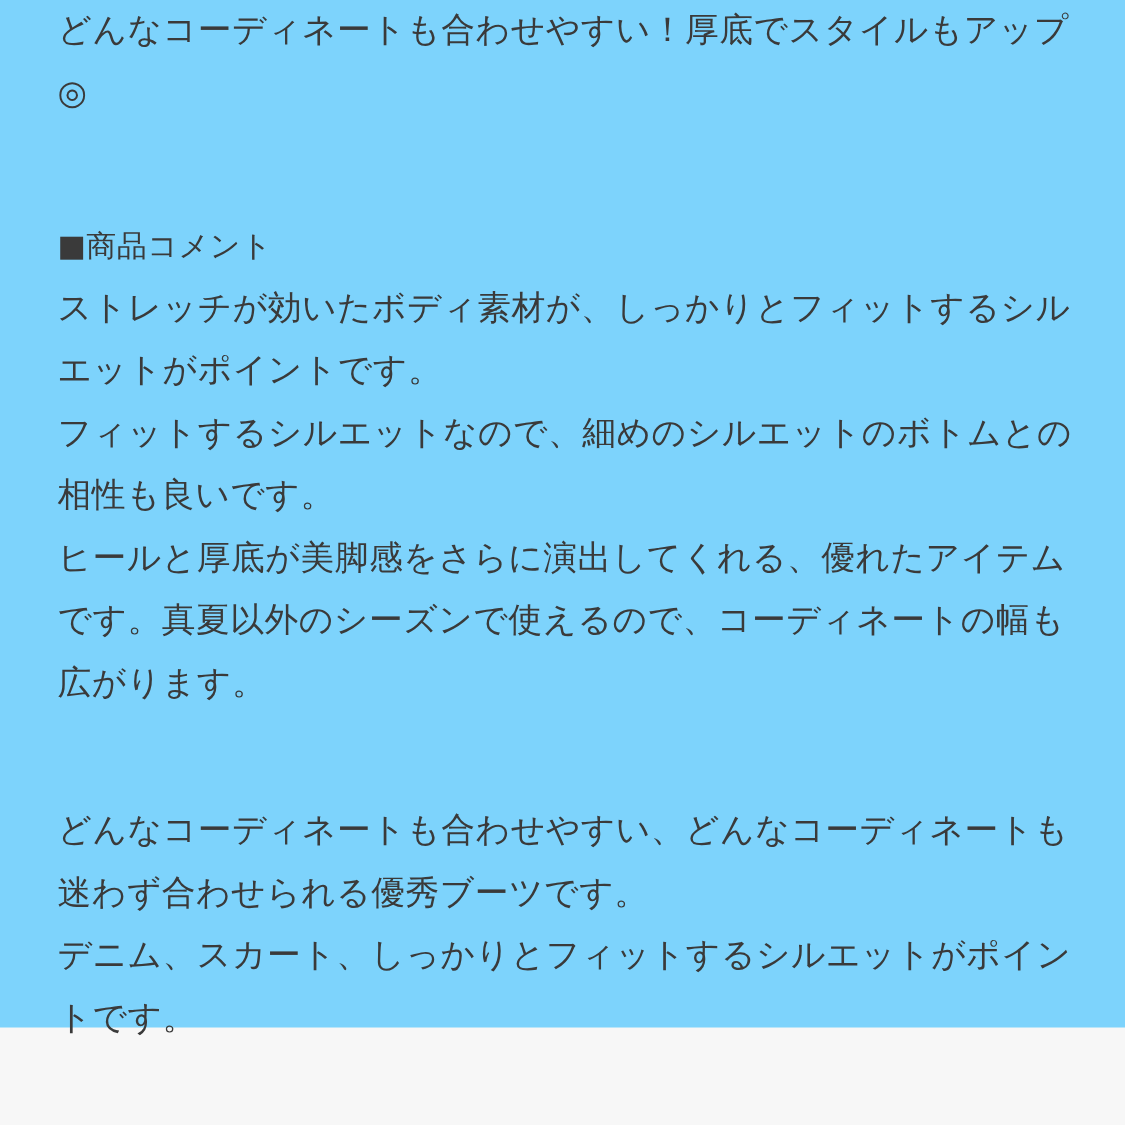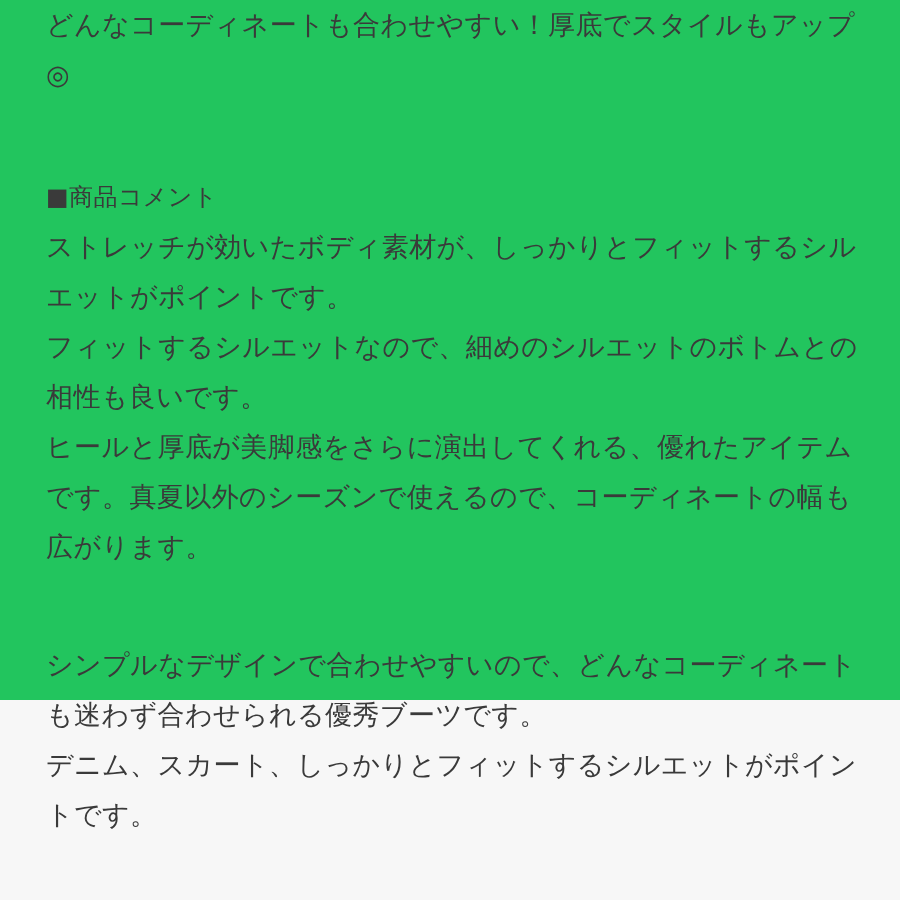--- a/index.html
+++ b/index.html
@@ -10,23 +10,23 @@
     width: 900px;
     height: 900px;
     background: #f7f7f7;
     font-family: "DejaVu Sans", "Liberation Sans", sans-serif;
     color: #333333;
     overflow: hidden;
   }
   .page {
     box-sizing: border-box;
     width: 900px;
-    height: 700px;
+    height: 822px;
     padding: 0 40px 0 46px;
-    background: #22c55e;
+    background: #7dd3fc;
   }
   .para {
     font-size: 27px;
     line-height: 50px;
     letter-spacing: 0.4px;
     color: #3a3a3a;
     margin: 0;
     white-space: pre-wrap;
     word-break: break-all;
   }
@@ -65,17 +65,17 @@
 
   <p class="para">ストレッチが効いたボディ素材が、しっかりとフィットするシルエットがポイントです。</p>
 
   <p class="para">フィットするシルエットなので、細めのシルエットのボトムとの相性も良いです。</p>
 
   <p class="para">ヒールと厚底が美脚感をさらに演出してくれる、優れたアイテムです。真夏以外のシーズンで使えるので、コーディネートの幅も広がります。</p>
 
   <div class="spacer-md"></div>
 
 
-  <p class="para">シンプルなデザインで合わせやすいので、どんなコーディネートも迷わず合わせられる優秀ブーツです。</p>
+  <p class="para">どんなコーディネートも合わせやすい、どんなコーディネートも迷わず合わせられる優秀ブーツです。</p>
 
   <p class="para clip-bottom">デニム、スカート、しっかりとフィットするシルエットがポイントです。</p>
 
 </div>
 
 </body></html>

